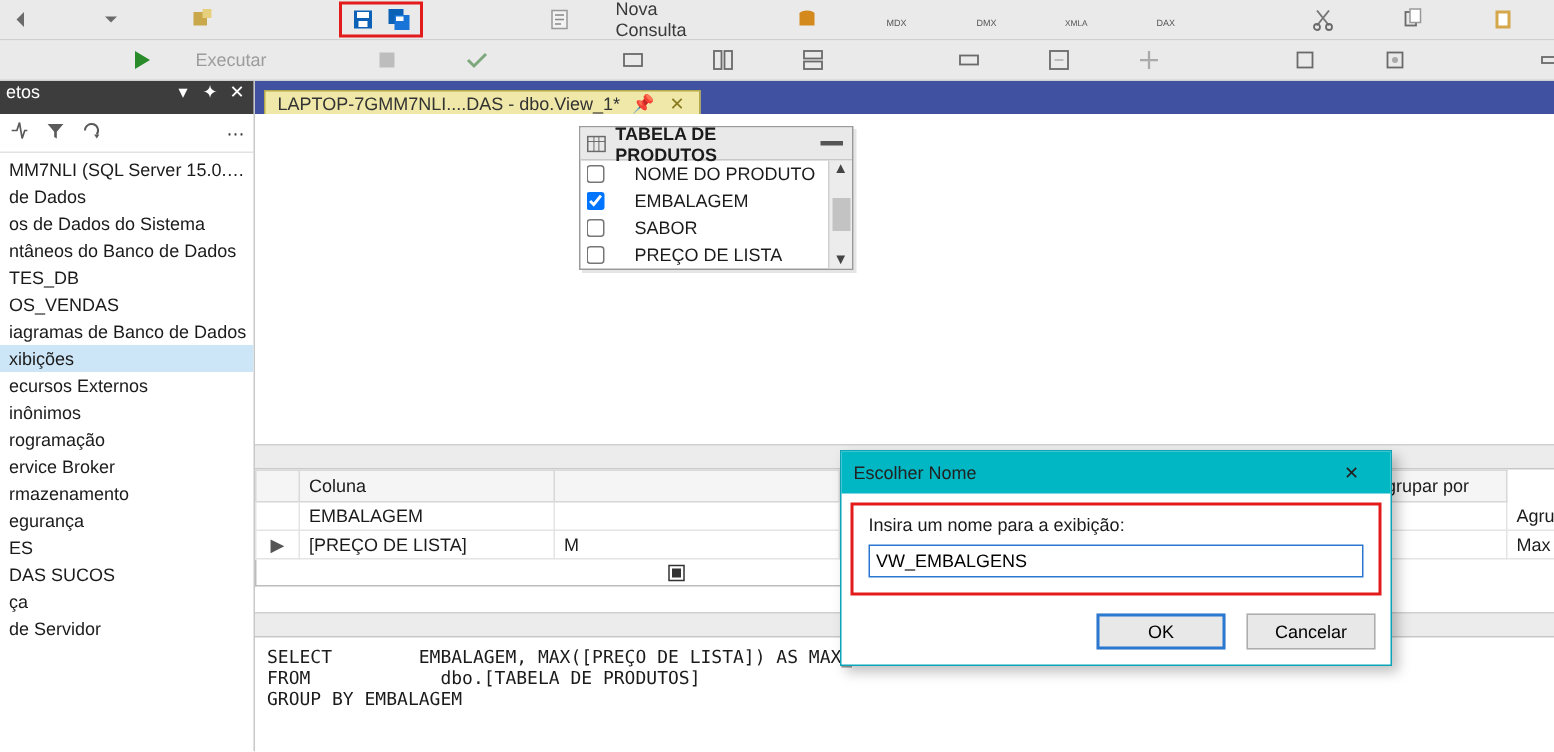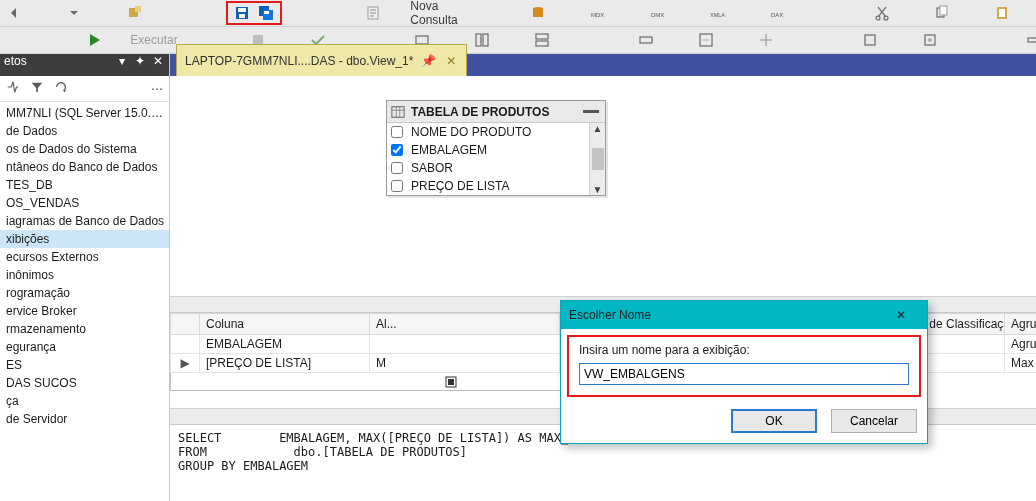--- a/index.html
+++ b/index.html
@@ -96,46 +96,46 @@
   .tabstrip {
     background: #3f51a0;
     height: 22px;
     display:flex; align-items:flex-end;
     padding-left:6px;
   }
   .tab {
     background:#efe8a8;
     border:1px solid #b5a94a;
     border-bottom:none;
-    height:32px; display:flex; align-items:center; gap:8px;
+    height:16px; display:flex; align-items:center; gap:8px;
     padding:0 8px;
     font-size:12px;
     color:#333;
   }
   .tab-close { width:14px; height:14px; display:inline-flex;align-items:center;justify-content:center;color:#8a7a20;}
 
   .designer-canvas {
     position:relative; flex: 0 0 220px; background:#fff;
   }
   .table-panel {
-    position:absolute; left:216px; top:24px; width:220px;
+    position:absolute; left:216px; top:8px; width:183px;
     border:1px solid #9a9a9a;
     box-shadow: 2px 2px 0 rgba(0,0,0,0.1);
     background:#fff;
   }
   .table-title {
     display:flex; align-items:center; height:22px;
     background:#e9e9e9; border-bottom:1px solid #c8c8c8;
     padding:0 4px; font-weight:600; gap:6px; font-size:12px;
   }
   .table-title .minmax { margin-left:auto; width:16px; height:3px; background:#555; margin-right:2px;}
   .table-body { position:relative; max-height:110px; overflow:hidden; }
   .col-row {
     display:flex; align-items:center; height:18px;
-    padding:0 4px; gap:8px; font-size:12px;
+    padding:0 4px; gap:20px; font-size:12px;
   }
   .col-row input[type=checkbox]{ width:12px;height:12px;}
   .scroll-y {
     position:absolute; right:0; top:0; width:16px; height:100%;
     background:#ececec; border-left:1px solid #cfcfcf;
     display:flex; flex-direction:column; align-items:center; justify-content:space-between;
     font-size:10px; color:#444;
   }
   .scroll-y .thumb { width:12px; height:22px; background:#c3c3c3;}
   .side-glyph { position:absolute; right:-18px; font-size:11px; color:#222;}
@@ -596,21 +596,20 @@
             </div>
         </div>
       </div>
     </div>
     <div class="hscroll"></div>
 
     <div class="grid-wrap">
       <div class="grid-head">
         <div></div>
         <div>Coluna</div>
-        <div>Al...</div>
         <div></div>
         <div>m de Classificação</div>
         <div>Agrupar por</div>
 
       </div>
       <div class="grid-row">
         <div></div>
         <div>EMBALAGEM</div>
         <div></div>
         <div></div>

